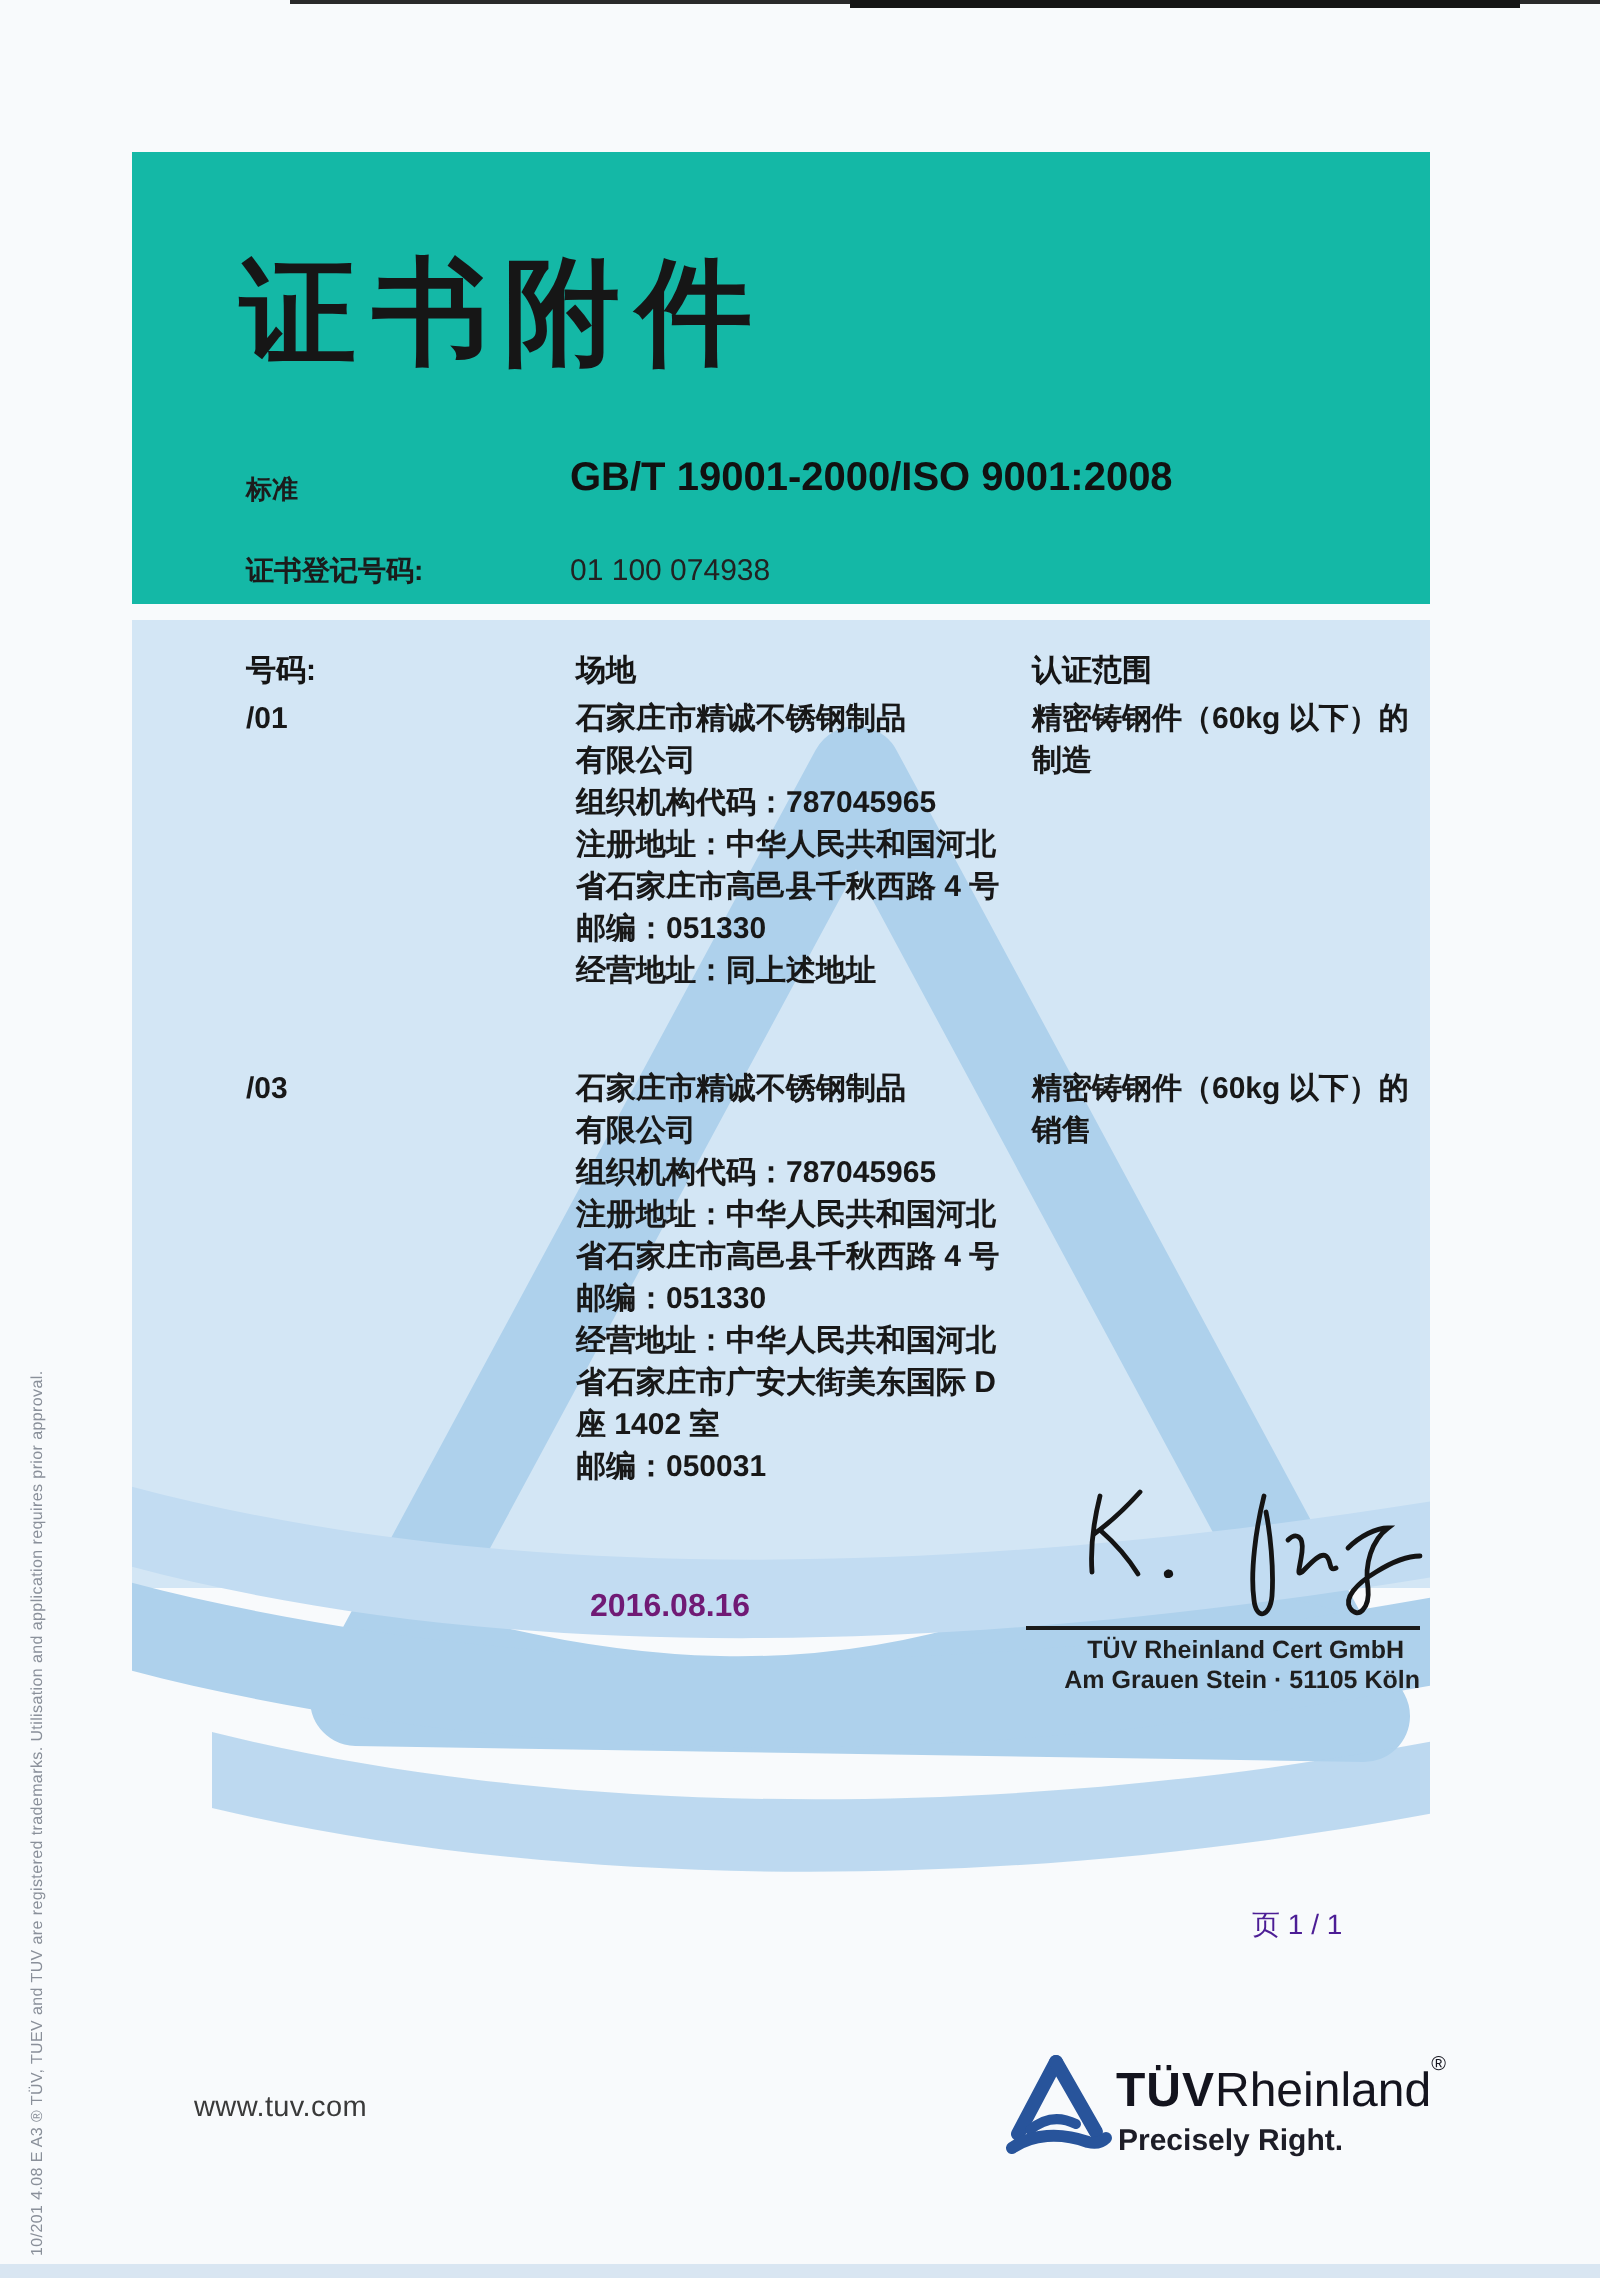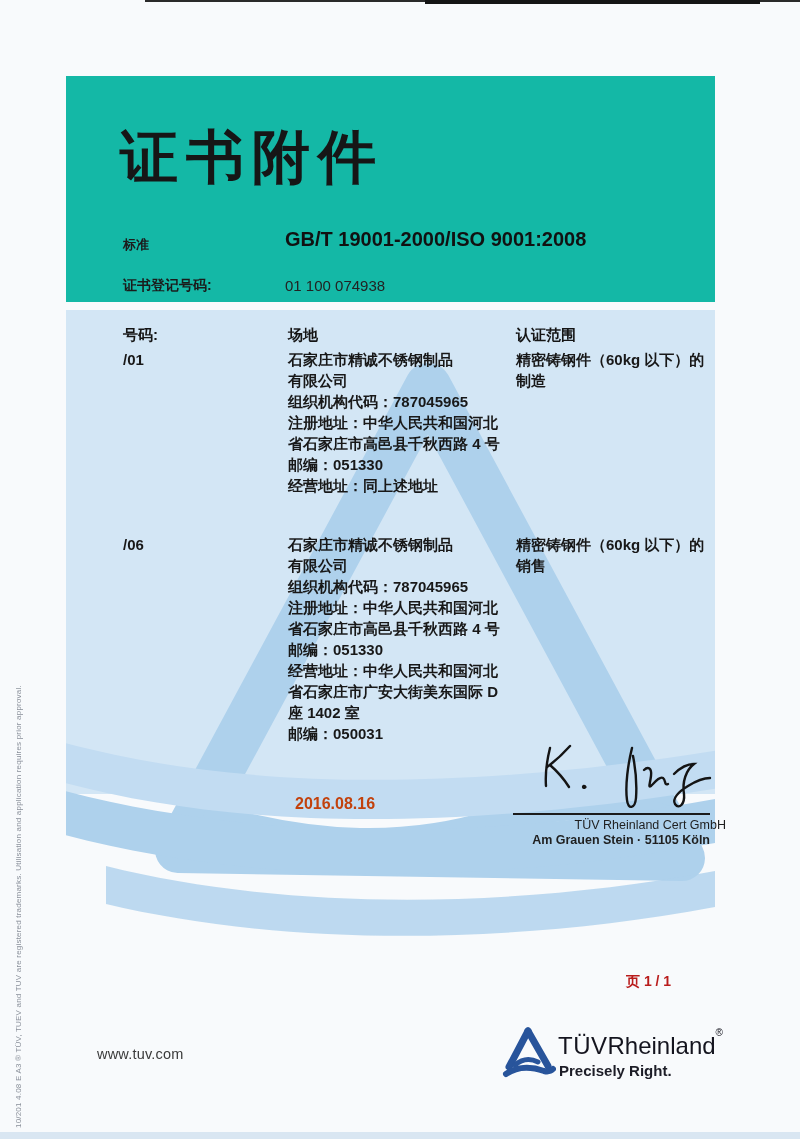--- a/index.html
+++ b/index.html
@@ -45,31 +45,31 @@
   .c-number{left:57px;}
   .c-site{left:222px;}
   .c-scope{left:450px;}
   .row-head{top:16px;}
   .multiline{white-space:pre-line;}
   .cell{font-size:15px;font-weight:600;line-height:21px;color:#181818;}
   .cell-site{width:215px;}
   .cell-scope{width:190px;}
   .r1{top:39px;}
   .r2{top:224px;}
-  .date-text{left:229px;top:485px;font-size:16px;font-weight:700;color:#c2410c;}
+  .date-text{left:229px;top:485px;font-size:16px;font-weight:700;color:#701a75;}
   .sig-svg{left:470px;top:424px;width:180px;height:80px;}
   .sig-line{left:447px;top:503px;width:197px;height:2px;background:#1b1b1b;}
-  .sig-org{left:420px;top:508px;width:240px;text-align:right;font-size:12.5px;font-weight:400;color:#1f1f1f;}
+  .sig-org{left:396px;top:508px;width:240px;text-align:right;font-size:12.5px;font-weight:700;color:#1f1f1f;}
   .sig-addr{left:404px;top:523px;width:240px;text-align:right;font-size:12.5px;font-weight:600;color:#1f1f1f;}
-  .page-indicator{left:560px;top:644px;width:56px;font-size:14px;font-weight:700;color:#b91c1c;margin-top:19px;}
+  .page-indicator{left:560px;top:644px;width:56px;font-size:14px;font-weight:400;color:#4c1d95;}
   
   .website{left:97px;top:1046px;font-size:14.5px;color:#3a3a3a;letter-spacing:.2px;text-decoration:none;}
   .brand-logo{left:500px;top:1025px;width:56px;height:56px;}
   .brand-text{left:558px;top:1034px;font-size:24px;color:#14141e;line-height:1;}
-  .brand-text .tuv{font-weight:400;letter-spacing:.5px;}
+  .brand-text .tuv{font-weight:700;letter-spacing:.5px;}
   .brand-text .rest{font-weight:400;}
   .brand-text sup{font-size:10px;position:relative;top:-9px;}
   .brand-tagline{left:559px;top:1062px;font-size:15px;font-weight:600;color:#1d1d27;}
 </style>
 </head>
 <body>
 
 <div class="abs scan-top-1"></div>
 <div class="abs scan-top-2"></div>
 <div class="abs scan-bottom"></div>
@@ -108,21 +108,21 @@
   <div class="abs cell cell-site multiline c-site r1">石家庄市精诚不锈钢制品
 有限公司
 组织机构代码：787045965
 注册地址：中华人民共和国河北
 省石家庄市高邑县千秋西路 4 号
 邮编：051330
 经营地址：同上述地址</div>
   <div class="abs cell cell-scope multiline c-scope r1">精密铸钢件（60kg 以下）的
 制造</div>
 
-  <div class="abs cell c-number r2">/06</div>
+  <div class="abs cell c-number r2">/03</div>
   <div class="abs cell cell-site multiline c-site r2">石家庄市精诚不锈钢制品
 有限公司
 组织机构代码：787045965
 注册地址：中华人民共和国河北
 省石家庄市高邑县千秋西路 4 号
 邮编：051330
 经营地址：中华人民共和国河北
 省石家庄市广安大街美东国际 D
 座 1402 室
 邮编：050031</div>

